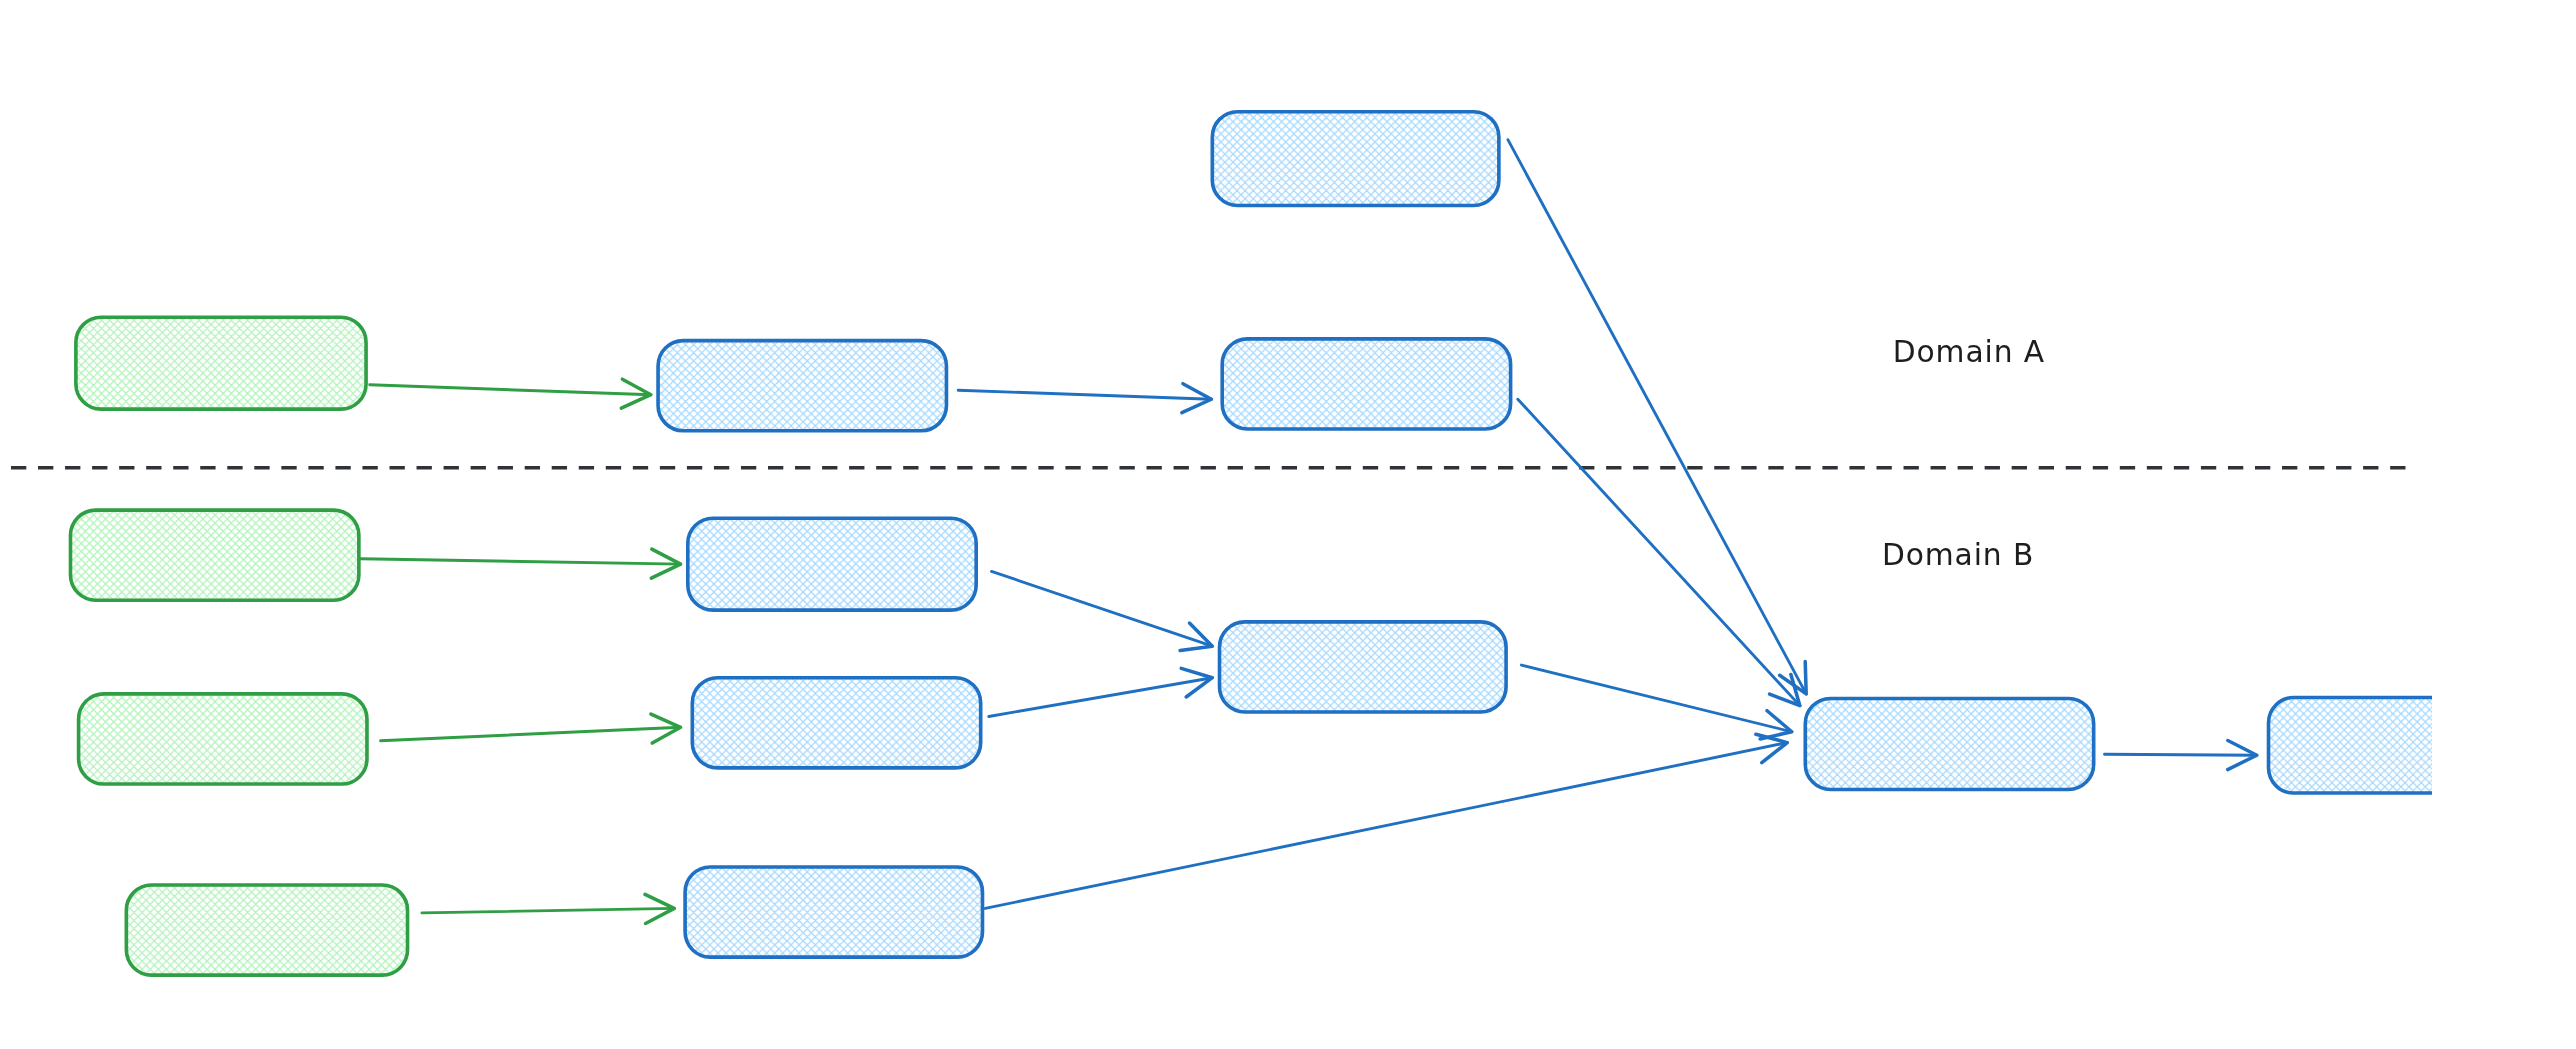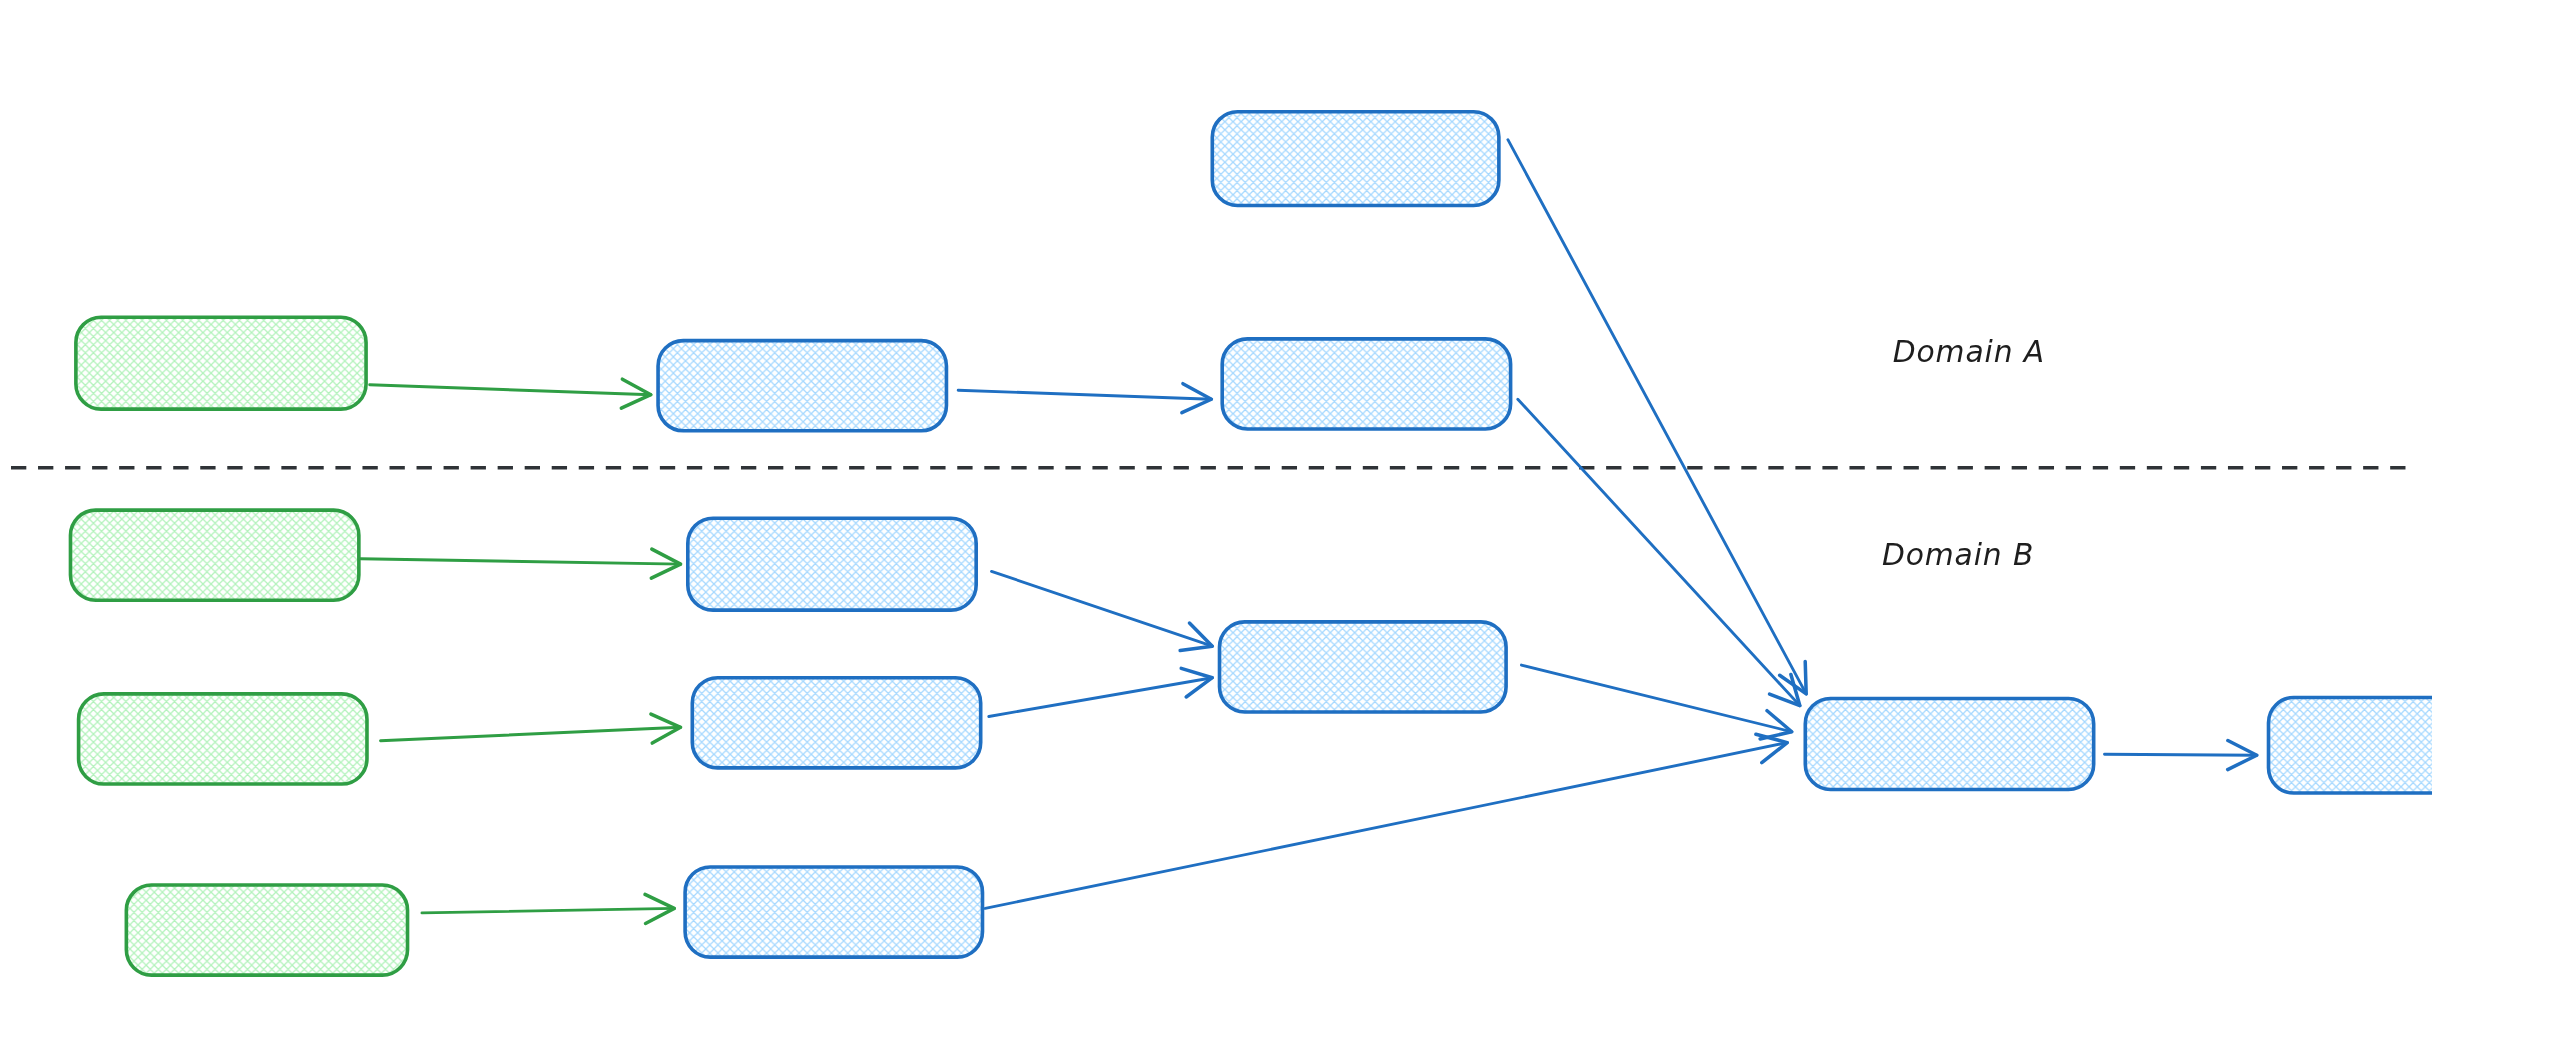--- a/index.html
+++ b/index.html
@@ -7,21 +7,20 @@
     padding: 0;
     background: #ffffff;
     font-family: "DejaVu Sans", sans-serif;
   }
   .canvas-wrap {
     position: relative;
     width: 2432px;
     height: 1049px;
     background: #ffffff;
     overflow: hidden;
-    font-style: italic;
   }
   svg#diagram {
     display: block;
     width: 2576px;
     height: 1049px;
   }
   .domain-label {
     font-family: "DejaVu Sans", sans-serif;
     font-size: 33px;
     font-weight: 500;

